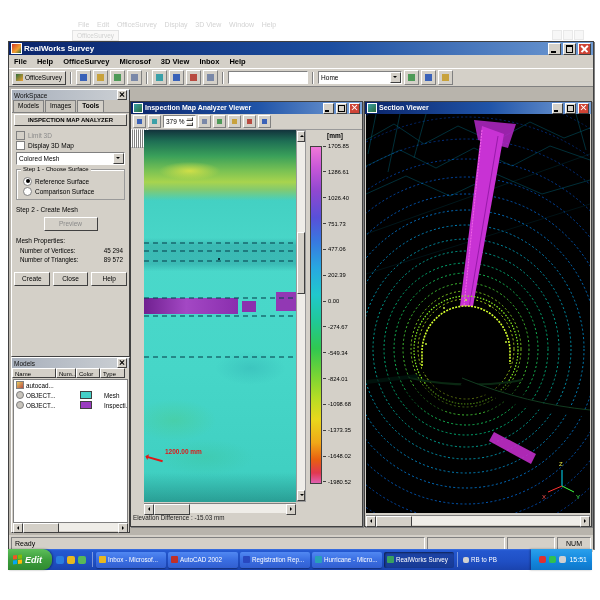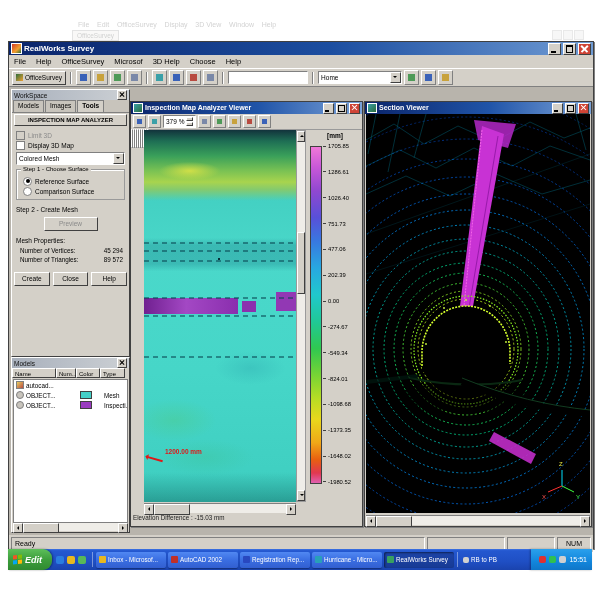--- a/index.html
+++ b/index.html
@@ -17,21 +17,21 @@
   .tbar{height:13px;display:flex;align-items:center;gap:2px;padding:0 2px;
         background:linear-gradient(90deg,#0a246a,#1c4ea0 55%,#6f9bd4);}
   .tbar .ticon{width:9px;height:9px;background:linear-gradient(135deg,#d23c28,#f0a030 60%,#2c6e3c);border:1px solid #fff;}
   .tbar .ttext{color:#fff;font-weight:bold;font-size:8px;flex:1;line-height:13px;}
   .wbtn{width:11px;height:10px;background:#d4d0c8;border:1px solid;border-color:#fff #404040 #404040 #fff;position:relative;}
   .wbtn.min::after{content:"";position:absolute;left:2px;bottom:1px;width:5px;height:2px;background:#000;}
   .wbtn.max::after{content:"";position:absolute;inset:1px 2px;border:1px solid #000;border-top-width:2px;}
   .wbtn.close{background:#cf4335;}
   .wbtn.close::before,.wbtn.close::after{content:"";position:absolute;left:1px;right:1px;top:4px;height:1.5px;background:#fff;}
   .wbtn.close::before{transform:rotate(45deg);} .wbtn.close::after{transform:rotate(-45deg);}
-  .menubar{height:13px;display:flex;align-items:center;font-size:7.5px;background:#d4d0c8;border-bottom:1px solid #fff;}
+  .menubar{height:13px;display:flex;align-items:center;font-size:7.5px;background:#d4d0c8;border-bottom:1px solid #fff;font-weight:bold;}
   .menubar span{padding:0 5px;}
   .toolbar{height:17px;display:flex;align-items:center;gap:2px;padding:0 3px;background:#d4d0c8;
            border-bottom:1px solid #808080;}
   .chip{display:flex;align-items:center;gap:2px;height:12px;padding:0 3px;font-size:6.5px;
         background:#d4d0c8;border:1px solid;border-color:#fff #404040 #404040 #fff;}
   .chip .cicon{width:7px;height:7px;background:linear-gradient(135deg,#2c6e3c,#f0a030);}
   .sep{width:1px;height:12px;background:#808080;border-right:1px solid #fff;margin:0 2px;}
   .tico{width:13px;height:13px;background:#d4d0c8;border:1px solid;border-color:#fff #808080 #808080 #fff;position:relative;}
   .tico::after{content:"";position:absolute;inset:3px;background:#7a88a8;}
   .tico.g::after{background:#4e9a58;} .tico.r::after{background:#b84a40;} .tico.y::after{background:#c8a23c;}
@@ -194,22 +194,22 @@
       <span class="wbtn min"></span>
       <span class="wbtn max"></span>
       <span class="wbtn close"></span>
     </div>
 
     <div class="menubar">
       <span>File</span>
       <span>Help</span>
       <span>OfficeSurvey</span>
       <span>Microsof</span>
-      <span>3D Help</span>
-      <span>Choose</span>
+      <span>3D View</span>
+      <span>Inbox</span>
       <span>Help</span>
     </div>
 
     <div class="toolbar">
       <span class="chip">
         <span class="cicon"></span>
         <span>OfficeSurvey</span>
       </span>
       <span class="sep"></span>
       <span class="tico b"></span>

